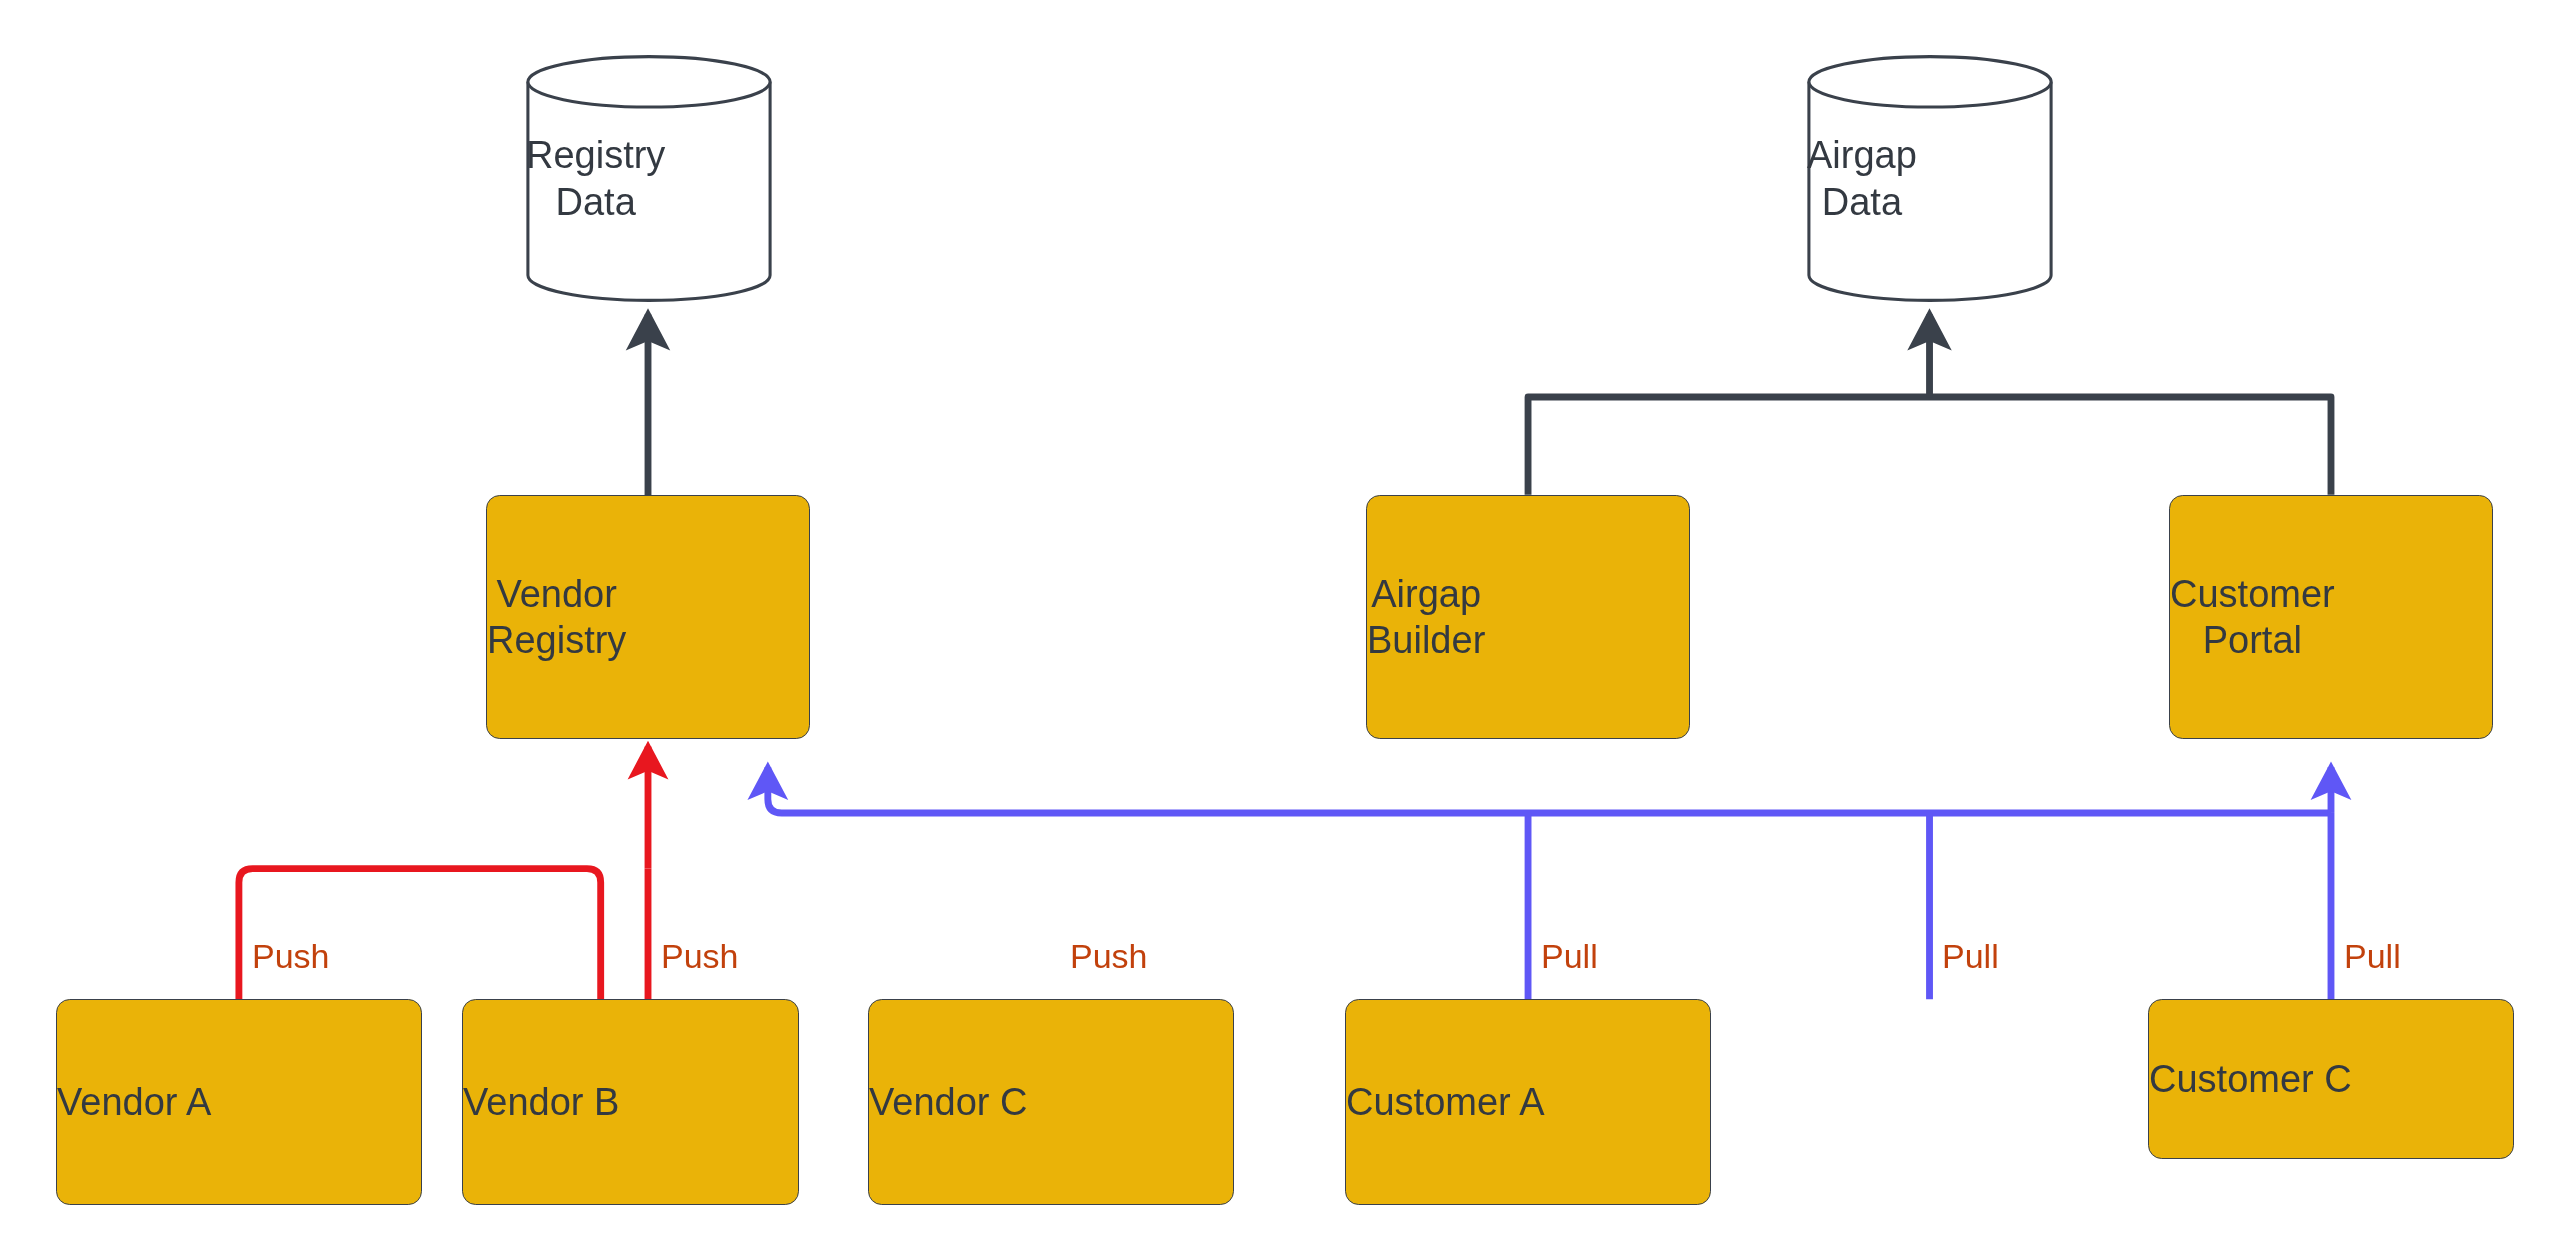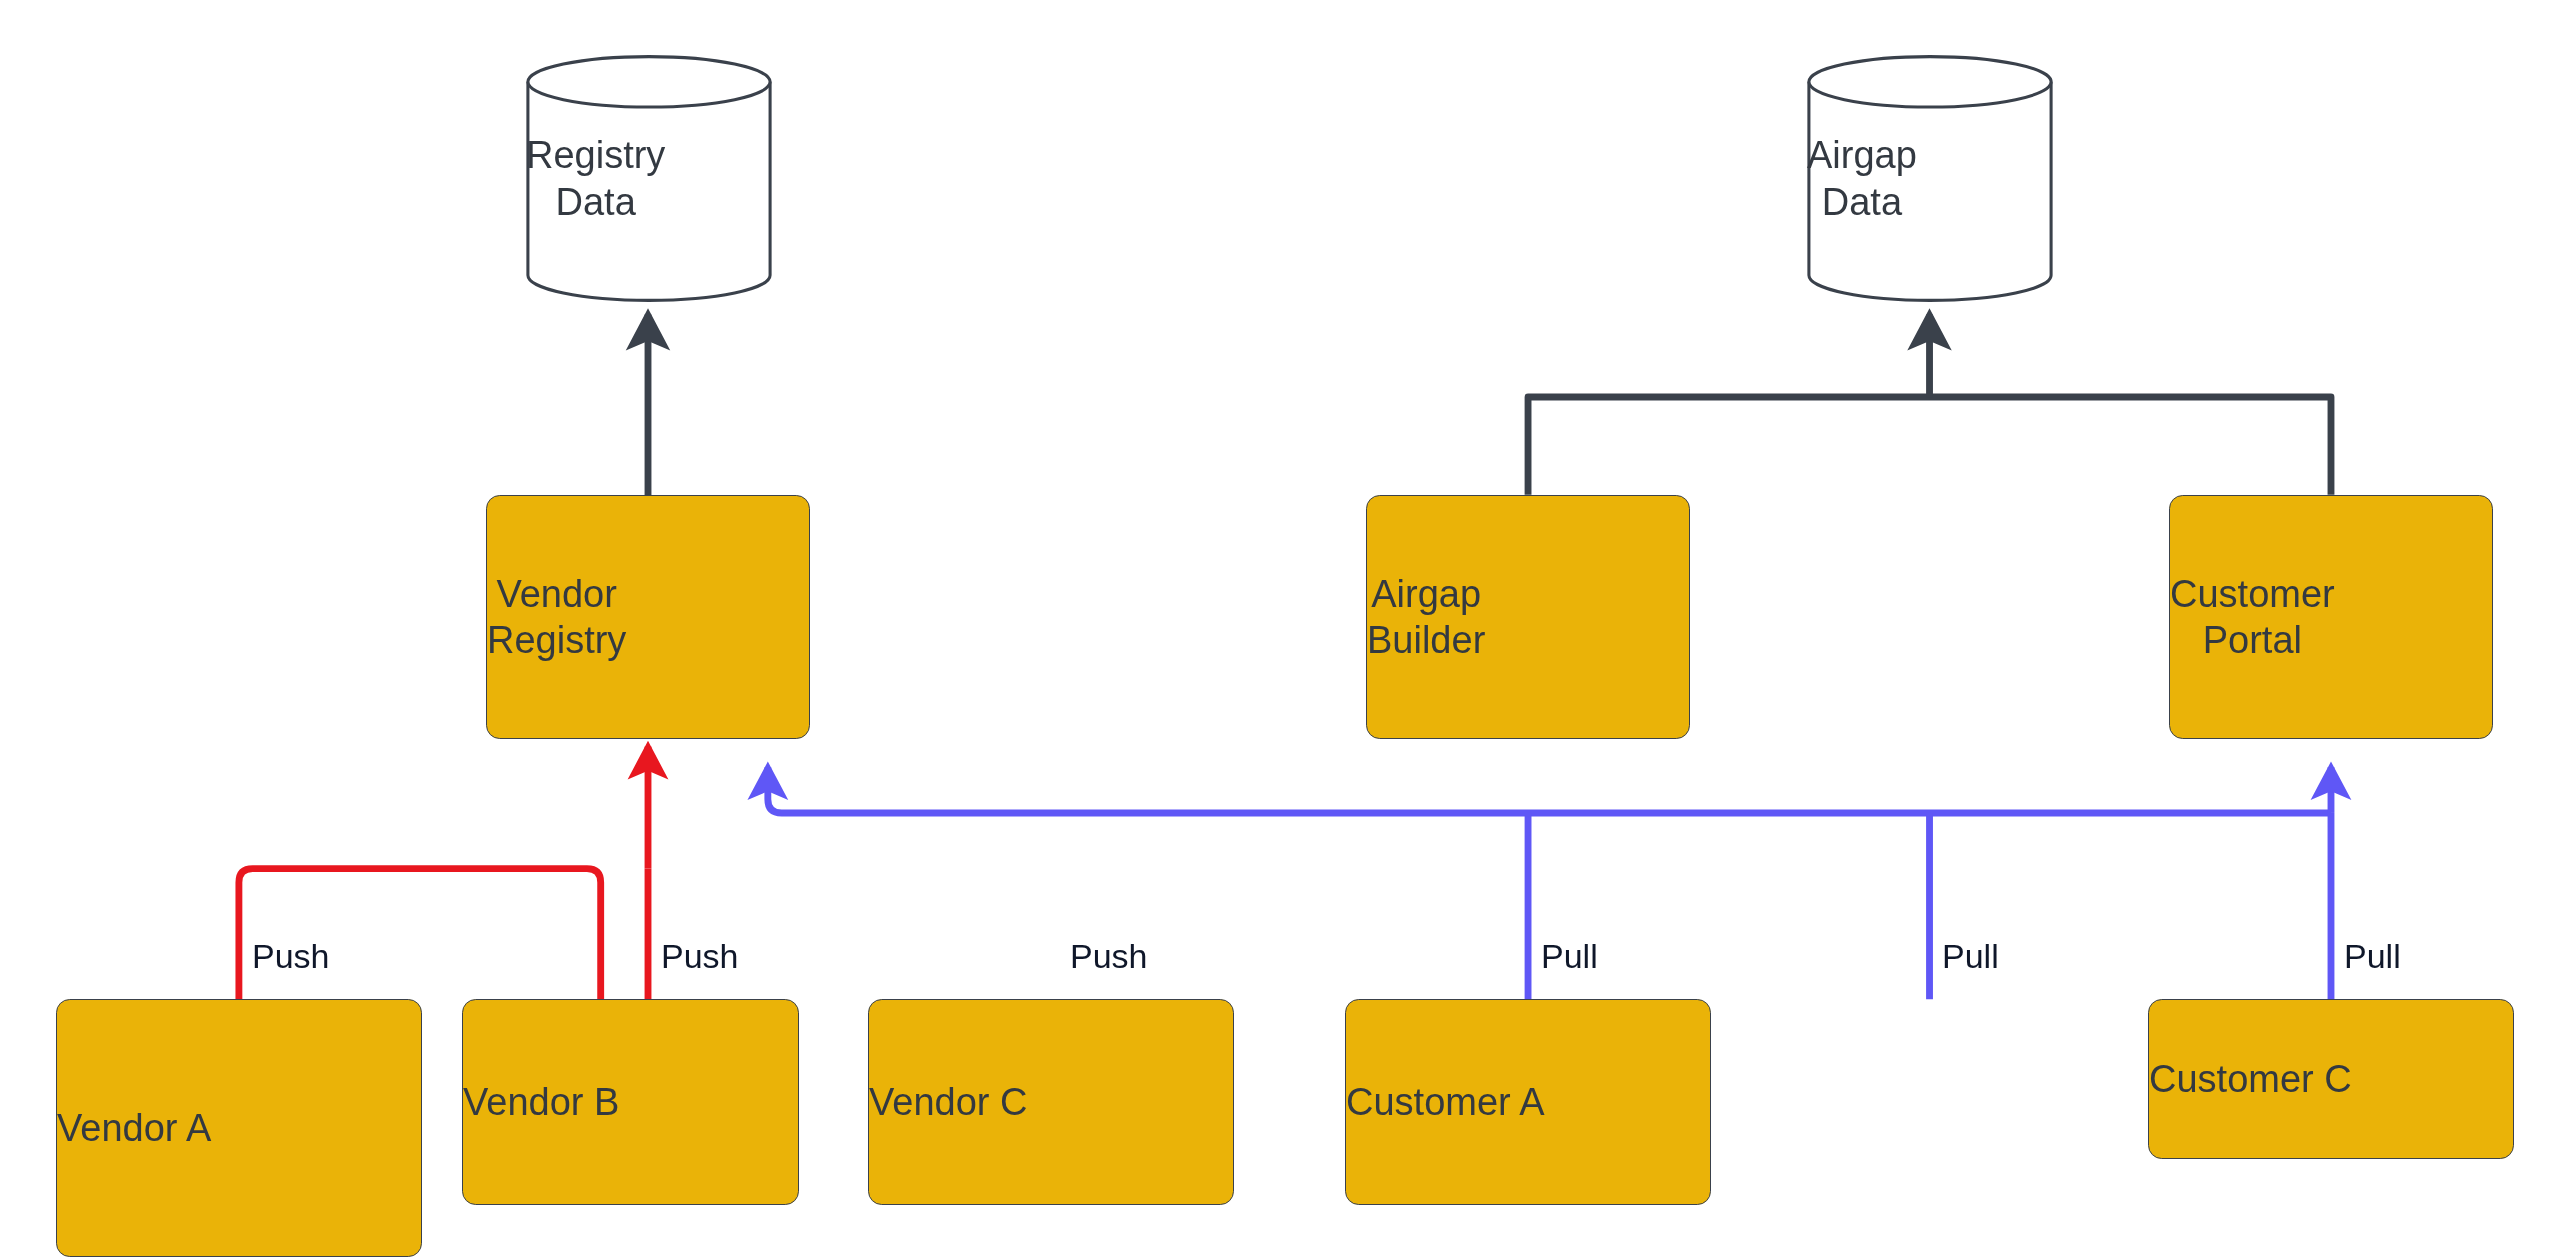--- a/index.html
+++ b/index.html
@@ -59,21 +59,21 @@
     left: 0;
     top: 0;
   }
   .cyl .cyl-label {
     position: relative;
     z-index: 2;
   }
   .edge-label {
     position: absolute;
     font-size: 34px;
-    color: #0f172a;
+    color: #c2410c;
     white-space: nowrap;
     line-height: 1;
   }
 </style>
 </head>
 <body>
 
 <div id="canvas">
 
   <svg id="wires" viewBox="0 0 3375 1648" width="2576" height="1258">
@@ -131,21 +131,21 @@
   <div class="node box box-mid" style="left:1366px; top:495px; width:324px; height:244px;">
     <span>Airgap
 Builder</span>
   </div>
 
   <div class="node box box-mid" style="left:2169px; top:495px; width:324px; height:244px;">
     <span>Customer
 Portal</span>
   </div>
 
-  <div class="node box box-leaf" style="left:56px; top:999px; width:366px; height:258px;">
+  <div class="node box box-leaf" style="left:56px; top:999px; width:366px; height:206px;">
     <span>Vendor A</span>
   </div>
   <div class="node box box-leaf" style="left:462px; top:999px; width:337px; height:206px;">
     <span>Vendor B</span>
   </div>
   <div class="node box box-leaf" style="left:868px; top:999px; width:366px; height:206px;">
     <span>Vendor C</span>
   </div>
 
   <div class="node box box-leaf" style="left:1345px; top:999px; width:366px; height:206px;">

